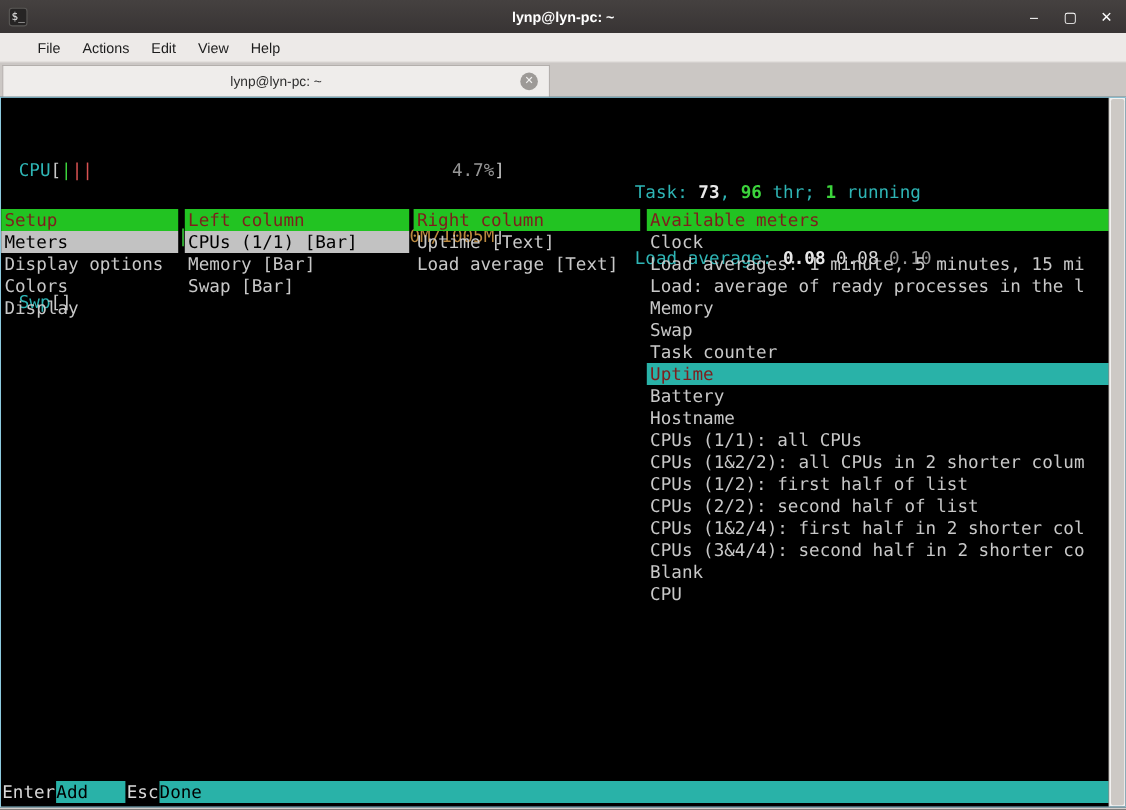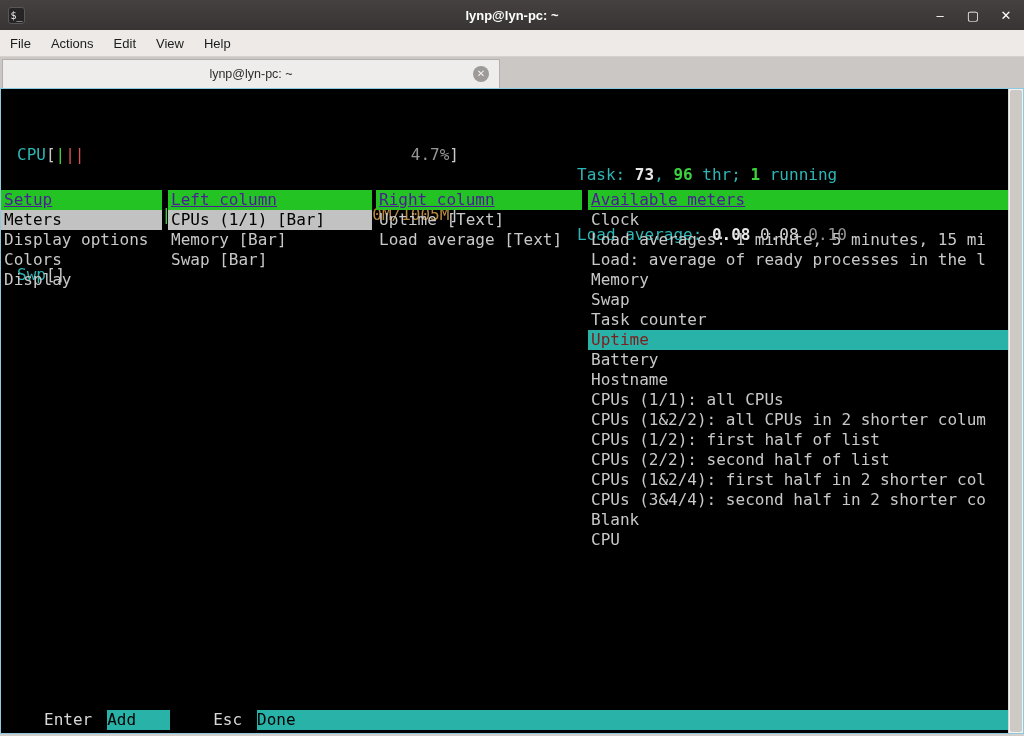--- a/index.html
+++ b/index.html
@@ -23,21 +23,21 @@
   .win-title {
     position:absolute; left:0; right:0; text-align:center;
     font-size:13px; font-weight:bold; color:#ffffff; pointer-events:none;
   }
   .win-controls { position:absolute; right:10px; display:flex; gap:17px; }
   .wc { color:#fff; font-size:13px; width:16px; text-align:center; cursor:default; }
 
   .menubar {
     position:absolute; top:30px; left:0; width:1024px; height:27px;
     background:#edeae8; border-bottom:1px solid #d5d1ce;
-    display:flex; align-items:center; padding-left:0;
+    display:flex; align-items:center; padding-left:24px;
     font-size:13px; color:#1c1c1c;
   }
   .menu-item { padding:4px 10px; }
 
   .tabbar {
     position:absolute; top:57px; left:0; width:1024px; height:31px;
     background:#cbc7c4;
   }
   .tab {
     position:absolute; left:2px; top:2px; width:498px; height:29px;
@@ -84,30 +84,30 @@
 
   .stats { position:absolute; top:16px; left:499px; white-space:pre; }
   .sline { height:20px; }
 
   .panel { position:absolute; white-space:pre; }
   .p0 { top:101px; left:0;     width:161px; }
   .p1 { top:101px; left:167px; width:204px; }
   .p2 { top:101px; left:375px; width:206px; }
   .p3 { top:101px; left:587px; width:420px; }
   .row { height:20px; padding-left:3px; overflow:hidden; }
-  .head { background:#22c322; color:#4c1d95;text-decoration:underline; }
+  .head { background:#22c322; color:#7f1d1d; }
   .item { color:#c8c8c8; cursor:default; }
   .sel-gray { background:#c2c2c2; color:#000; }
   .sel-cyan { background:#29b2a8; color:#7f1d1d; }
 
   .fnbar {
     position:absolute; left:0; right:0; bottom:3px; height:20px;
     display:flex; white-space:pre;
   }
-  .fnkey { color:#d8d8d8; padding:0 15px;margin-left:28px; }
+  .fnkey { color:#d8d8d8; padding:0 1px; }
   .fnlabel { background:#29b2a8; color:#000; }
   .fnlabel.first { width:63px; }
   .fnlabel.grow { flex:1; }
 </style>
 </head>
 <body>
 
 <div class="titlebar">
   <span class="win-icon"><span>$_</span></span>
   <span class="win-title">lynp@lyn-pc: ~</span>

